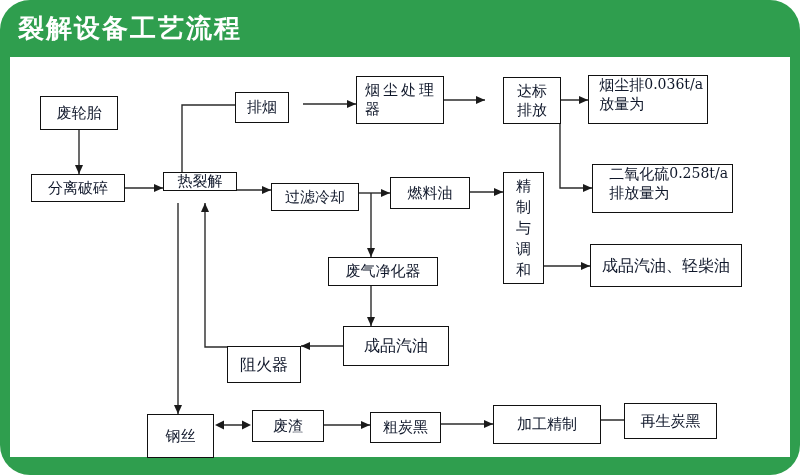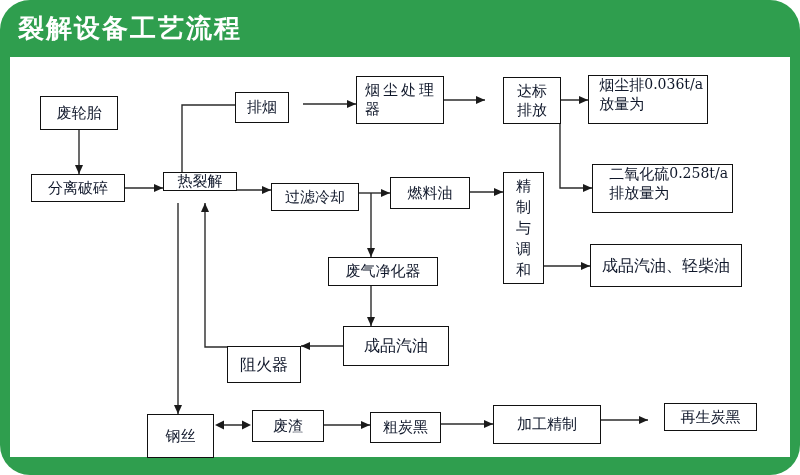--- a/index.html
+++ b/index.html
@@ -163,15 +163,15 @@
   <div class="node" style="left:227px;top:346px;width:74px;height:37px;font-size:16px">阻火器</div>
 
   <div class="node" style="left:147px;top:414px;width:67px;height:44px">钢丝</div>
 
   <div class="node" style="left:252px;top:410px;width:72px;height:32px">废渣</div>
 
   <div class="node" style="left:370px;top:412px;width:71px;height:31px">粗炭黑</div>
 
   <div class="node" style="left:493px;top:405px;width:108px;height:39px">加工精制</div>
 
-  <div class="node" style="left:664px;top:403px;width:93px;height:28px">再生炭黑</div>
+  <div class="node" style="left:624px;top:403px;width:93px;height:36px">再生炭黑</div>
 
 </div>
 
 </body></html>

